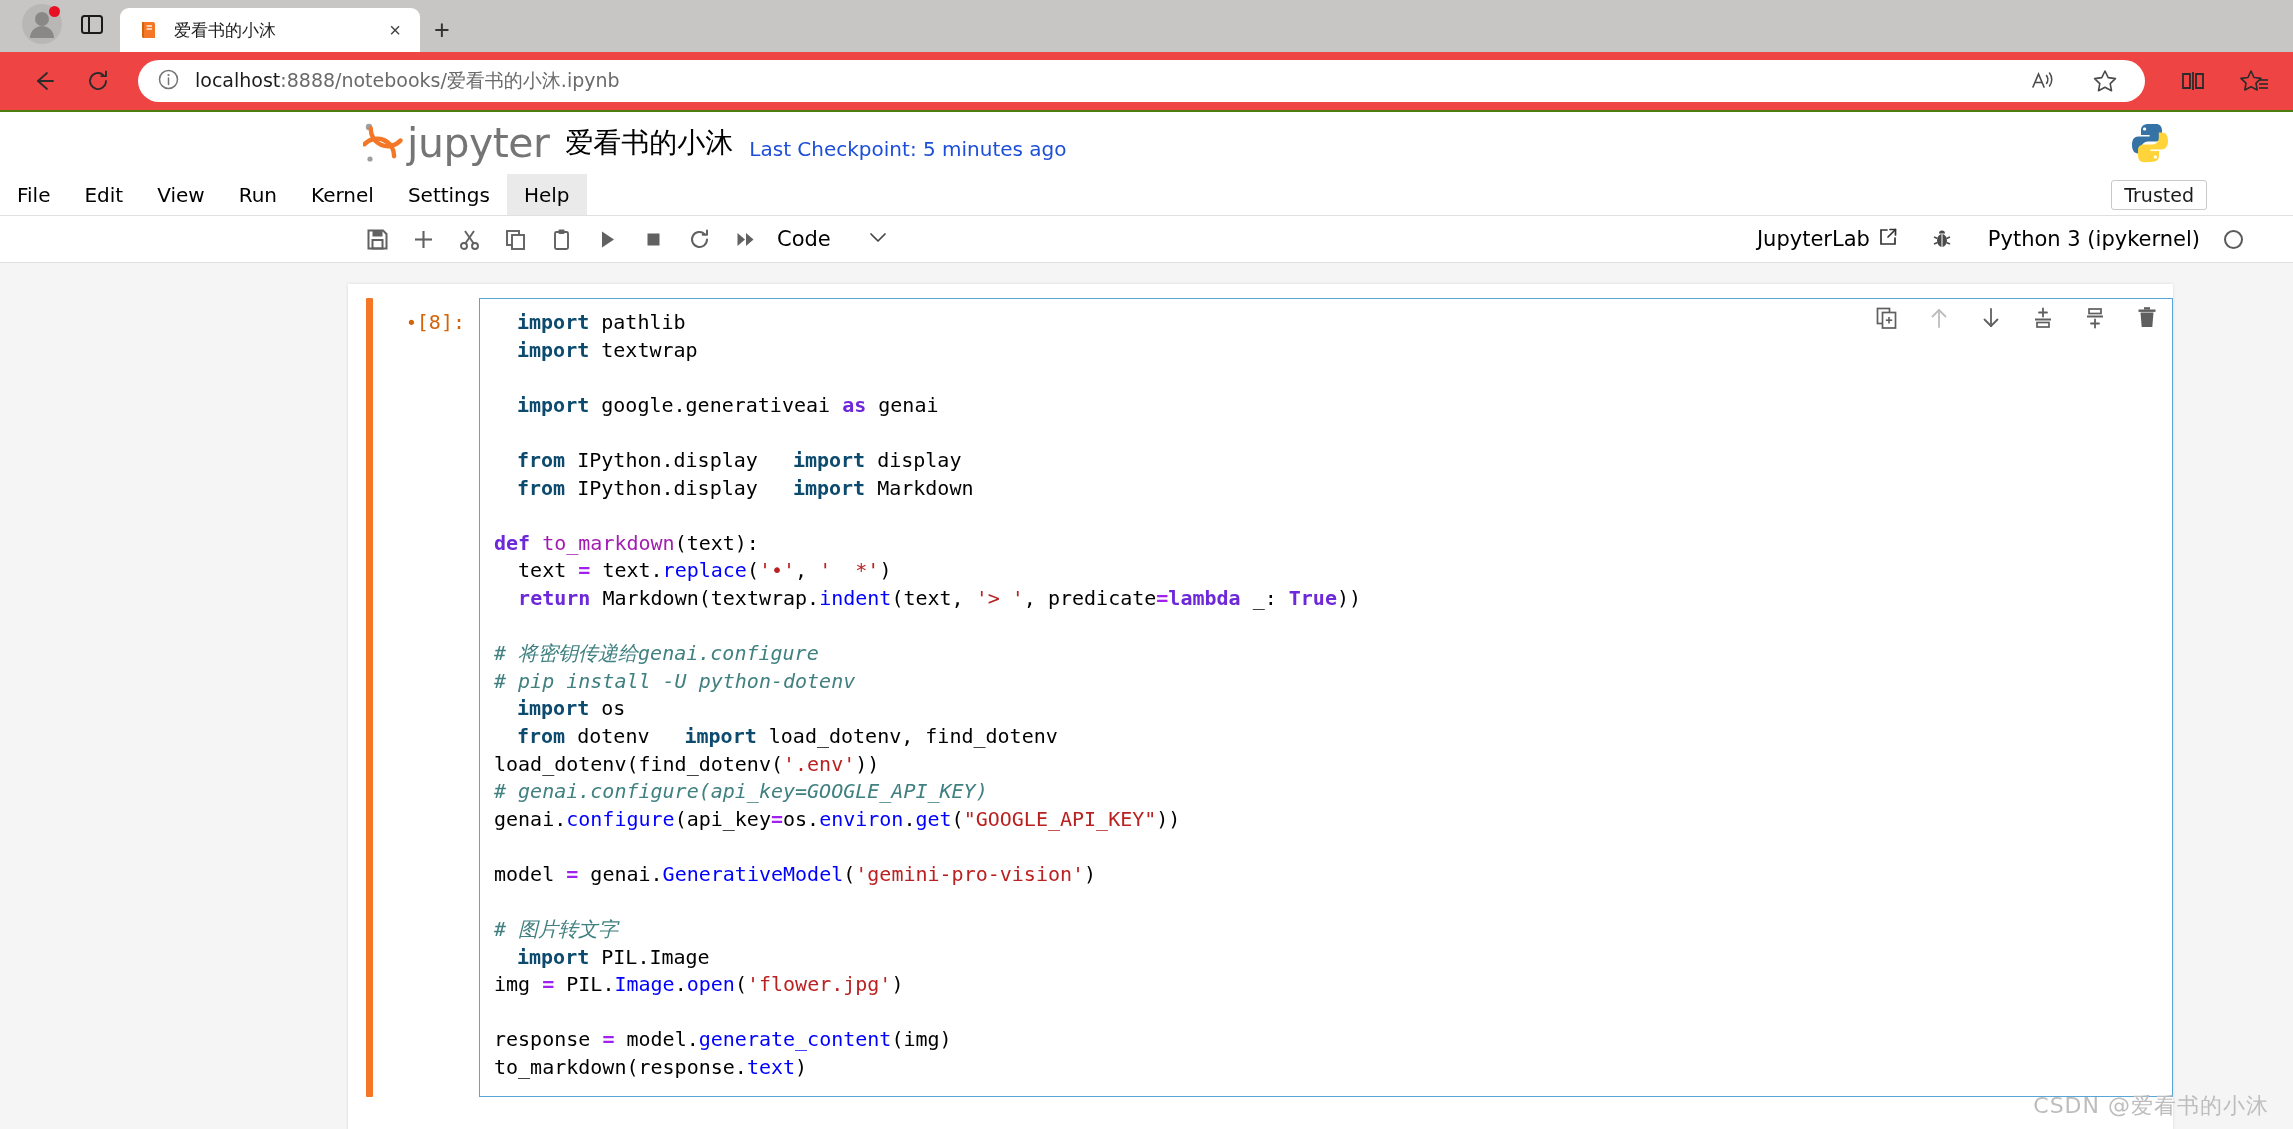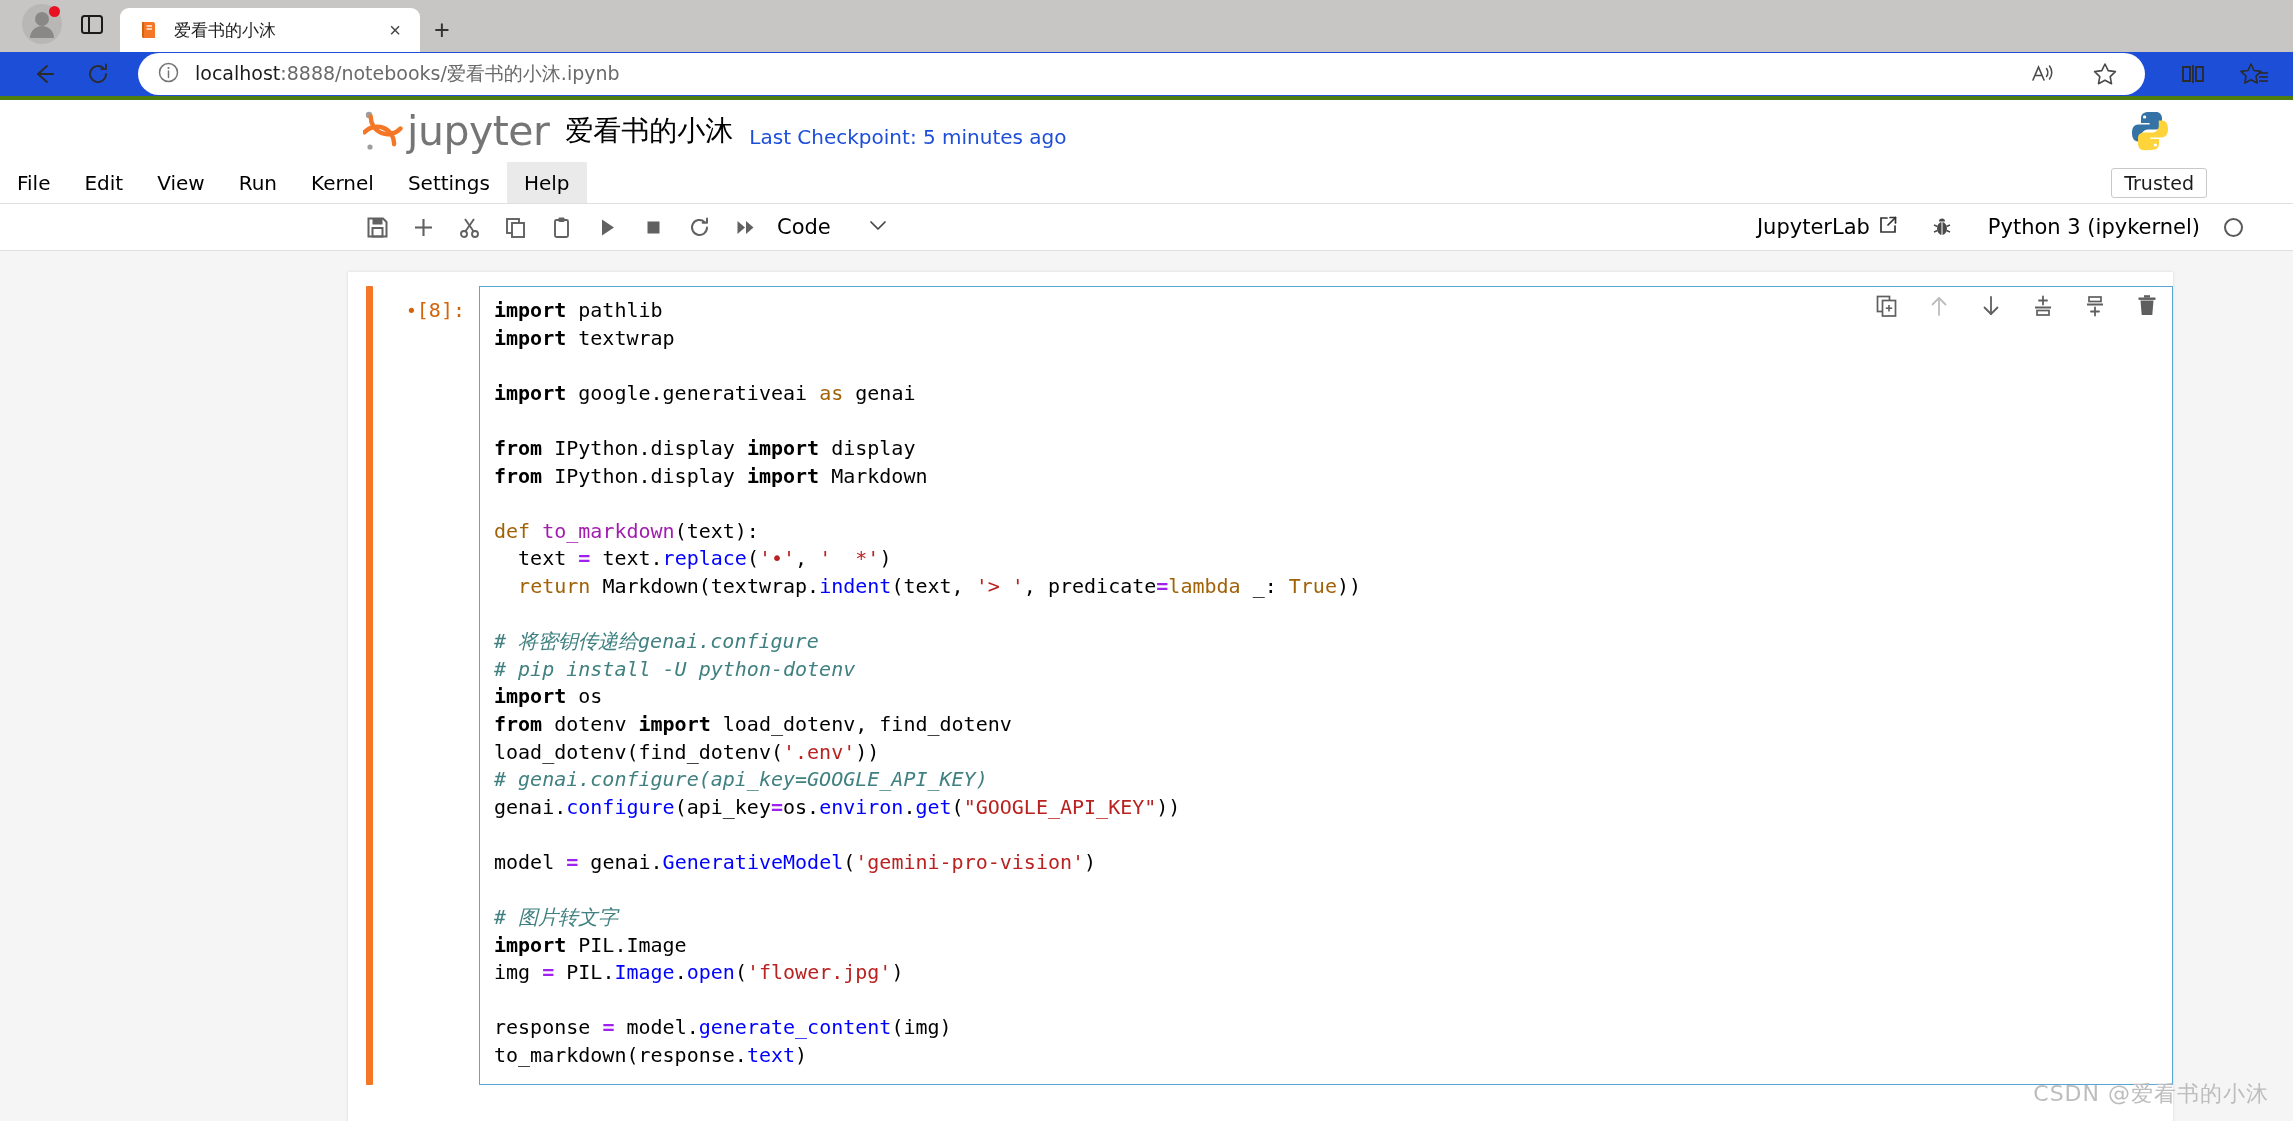--- a/index.html
+++ b/index.html
@@ -77,26 +77,26 @@
   }
   .new-tab {
     width: 44px; height: 44px;
     display: flex; align-items: center; justify-content: center;
     color: #333; font-size: 27px; font-weight: 300;
     cursor: pointer;
   }
 
   
   .address-row {
-    background: #1d4ed8;
-    height: 48px;
+    background: #ef4444;
+    height: 60px;
     display: flex; align-items: center;
     padding: 0 18px 0 22px;
     gap: 10px;
-    border-bottom: 4px solid #4d7c0f;
+    border-bottom: 2px solid #4d7c0f;
   }
   .nav-btn {
     width: 44px; height: 44px;
     display: flex; align-items: center; justify-content: center;
     color: #2b2b2b; cursor: pointer; border-radius: 6px;
   }
   .omnibox {
     flex: 1;
     height: 42px;
     background: #ffffff;
@@ -294,22 +294,22 @@
 
   pre.code {
     margin: 0;
     font-family: "DejaVu Sans Mono", "Liberation Mono", monospace;
     font-size: 20px;
     line-height: 27.6px;
     color: #000000;
     white-space: pre;
     letter-spacing: 0px;
   }
-  .k  { color: #a16207; font-weight: normal; }   
-  .kn { color: #000000; font-weight: bold; }   
+  .k  { color: #6d28d9; font-weight: bold; }   
+  .kn { color: #0c4a6e; font-weight: bold; margin-left: 23px; }   
   .nf { color: #0000ff; }
   .s  { color: #ba2121; }                      
   .c  { color: #408080; font-style: italic; }  
   .o  { color: #a020f0; font-weight: bold; }
   .fn { color: #a21caf; }
 
   .watermark {
     position: absolute;
     right: 24px; bottom: 12px;
     font-size: 22px;

